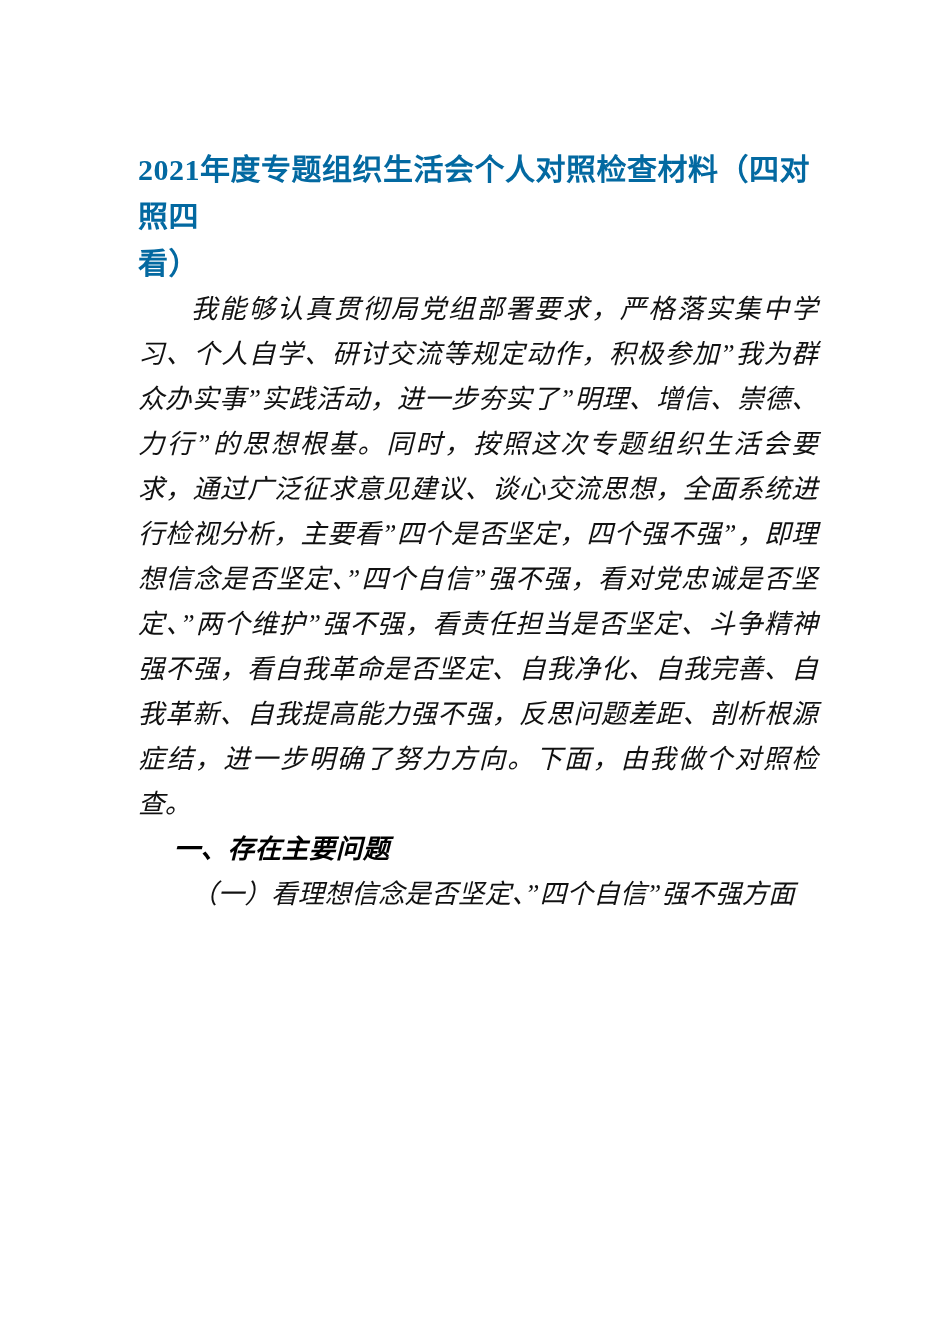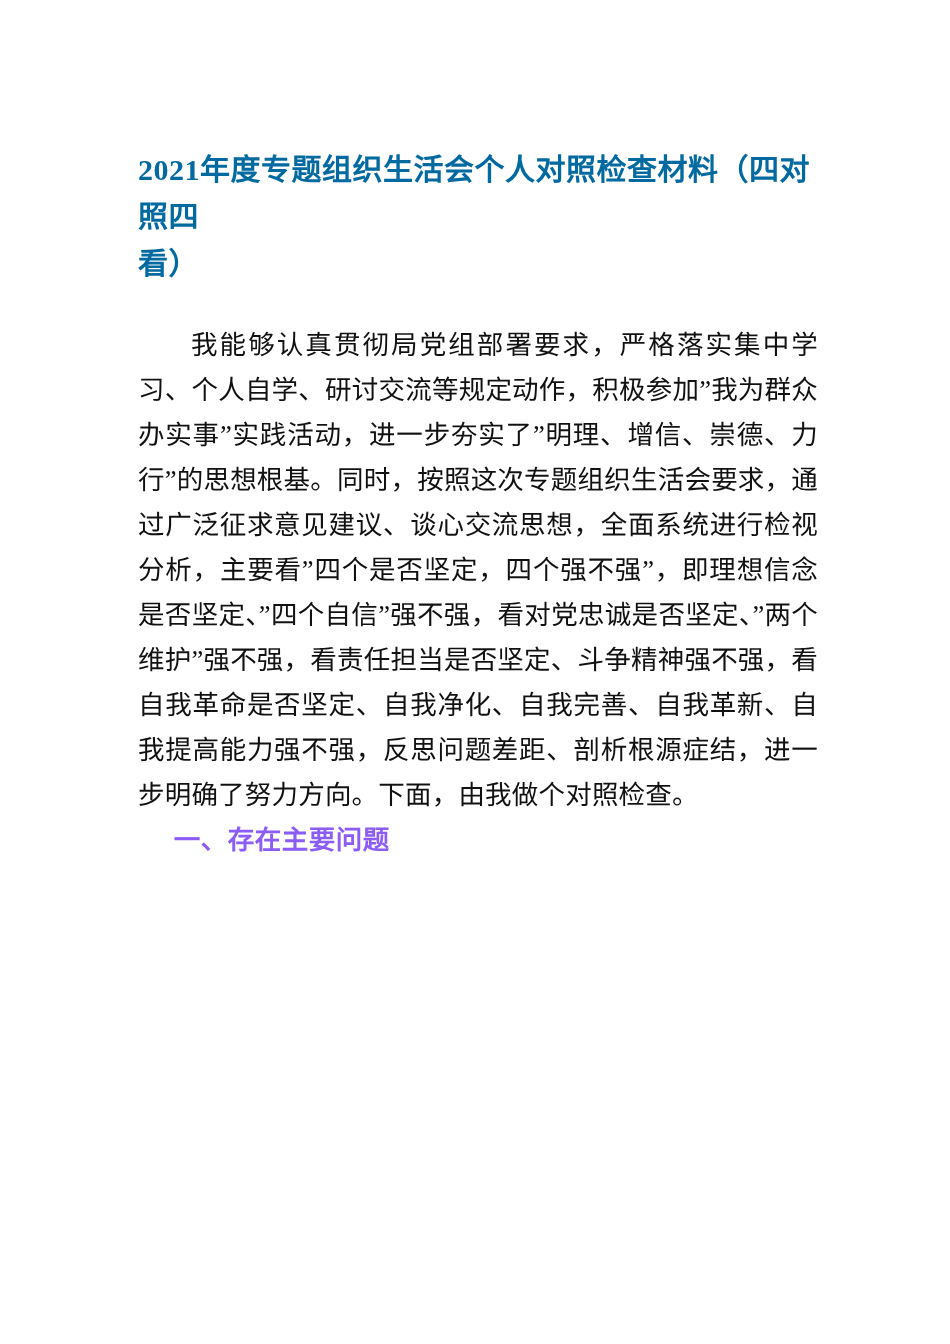--- a/index.html
+++ b/index.html
@@ -40,21 +40,21 @@
     font-size: 30px;
     line-height: 47px;
     letter-spacing: 0.5px;
     margin: 0;
     padding: 0 0 0 0;
     color: #0369a1;
   }
 
   
   .body-block {
-    margin-top: 36px;
+    font-style: italic;
   }
 
   p.para {
     font-family: "Liberation Serif", "DejaVu Serif", serif;
     font-size: 26.5px;
     line-height: 45px;
     text-align: justify;
     text-align-last: left;
     text-justify: inter-character;
     margin: 0;
@@ -71,21 +71,21 @@
   
   h2.section-heading {
     font-family: "Liberation Sans", "DejaVu Sans", sans-serif;
     font-weight: bold;
     font-size: 26.5px;
     line-height: 45px;
     margin: 0;
     padding: 0;
     text-indent: 1.35em;
     letter-spacing: 0.5px;
-    color: #8b5cf6;
+    color: #000000;
     text-align: left;
   }
 
   h3.sub-heading {
     font-family: "Liberation Serif", "DejaVu Serif", serif;
     font-weight: normal;
     font-size: 26.5px;
     line-height: 45px;
     margin: 0;
     padding: 0;
@@ -108,17 +108,18 @@
       <div>2021年度专题组织生活会个人对照检查材料（四对照四</div>
       <div>看）</div>
     </div>
 
     <div class="body-block">
 
       <p class="para indent">我能够认真贯彻局党组部署要求，严格落实集中学习、个人自学、研讨交流等规定动作，积极参加”我为群众办实事”实践活动，进一步夯实了”明理、增信、崇德、力行”的思想根基。同时，按照这次专题组织生活会要求，通过广泛征求意见建议、谈心交流思想，全面系统进行检视分析，主要看”四个是否坚定，四个强不强”，即理想信念是否坚定、”四个自信”强不强，看对党忠诚是否坚定、”两个维护”强不强，看责任担当是否坚定、斗争精神强不强，看自我革命是否坚定、自我净化、自我完善、自我革新、自我提高能力强不强，反思问题差距、剖析根源症结，进一步明确了努力方向。下面，由我做个对照检查。</p>
 
       <h2 class="section-heading">一、存在主要问题</h2>
 
+      <h3 class="sub-heading">（一）看理想信念是否坚定、”四个自信”强不强方面</h3>
 
 
     </div>
   </div>
 </div>
 
 </body></html>

